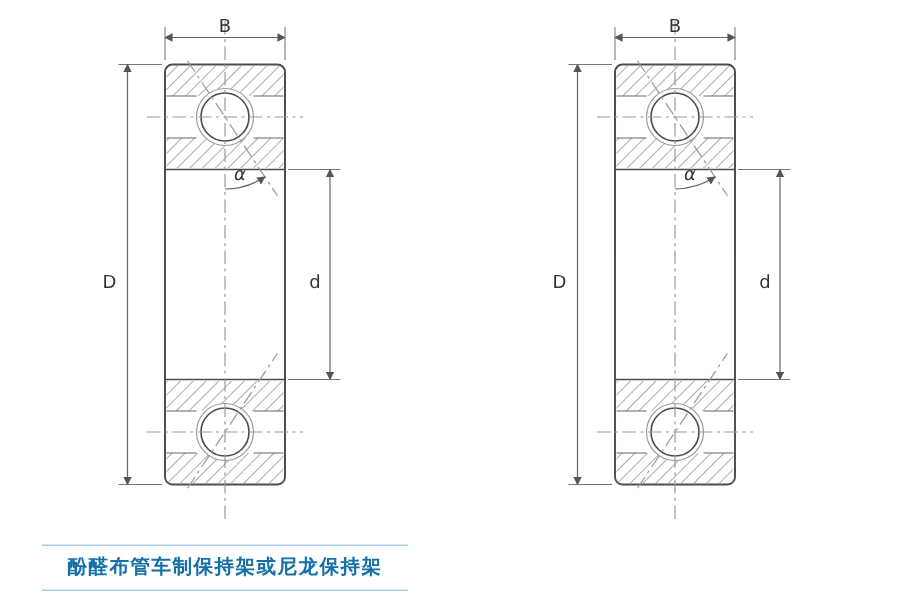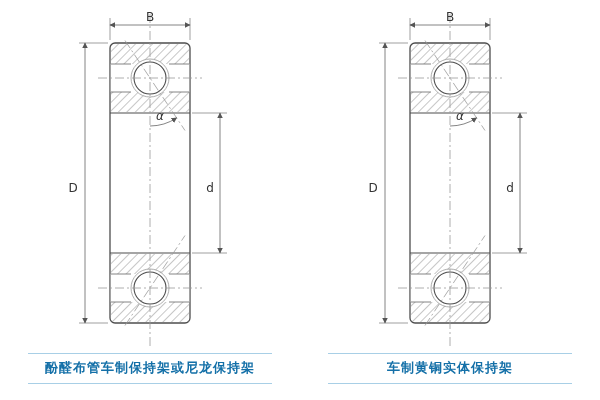--- a/index.html
+++ b/index.html
@@ -1,20 +1,20 @@
 <!DOCTYPE html>
 <html><head>
 <meta charset="utf-8">
 <style>
   html,body{margin:0;padding:0;background:#ffffff;}
   body{width:600px;height:400px;font-family:"Liberation Sans",sans-serif;overflow:hidden;}
   .wrap{display:flex;width:600px;height:400px;}
   .col{width:300px;display:flex;flex-direction:column;align-items:center;padding-top:8px;box-sizing:border-box;}
   .drawing{width:230px;height:345px;}
-  .caption{width:244px;margin-top:0;border-top:1px solid #a8cfe6;border-bottom:1px solid #a8cfe6;
+  .caption{width:244px;margin-top:10px;border-top:1px solid #a8cfe6;border-bottom:1px solid #a8cfe6;
            color:#1470a8;font-size:13px;font-weight:bold;text-align:center;
            padding:5px 0 6px 0;letter-spacing:1px;box-sizing:border-box;}
   svg text{font-family:"DejaVu Sans","Liberation Sans",sans-serif;fill:#333;font-size:12px;}
   .cl{stroke:#999;stroke-width:0.8;fill:none;stroke-dasharray:9 3 2 3;}
   .dim{stroke:#666;stroke-width:0.8;fill:none;}
   .ext{stroke:#777;stroke-width:0.7;fill:none;}
   .outline{stroke:#4d4d4d;stroke-width:1.3;fill:#ffffff;}
   .thin{stroke:#666;stroke-width:0.8;fill:none;}
   .bore{stroke:#4d4d4d;stroke-width:1.1;fill:none;}
 </style>
@@ -94,16 +94,15 @@
         <path class="dim" d="M75,17 H155" marker-start="url(#arr)" marker-end="url(#arr)"></path>
         <path class="dim" d="M50,35 V315" marker-start="url(#arr)" marker-end="url(#arr)"></path>
         <path class="dim" d="M185,105 V245" marker-start="url(#arr)" marker-end="url(#arr)"></path>
         <path class="dim" d="M115,118 A48,48 0 0 0 141.6,109.9" marker-end="url(#arr)"></path>
       </g>
       <text x="115" y="13" text-anchor="middle">B</text>
       <text x="38" y="184" text-anchor="middle">D</text>
       <text x="175" y="184" text-anchor="middle">d</text>
       <text x="125" y="112" text-anchor="middle" font-style="italic">α</text>
     </svg>
-    <div class="caption">车制黄铜实体保持架</div>
   </div>
 
 </div>
 
 </body></html>

